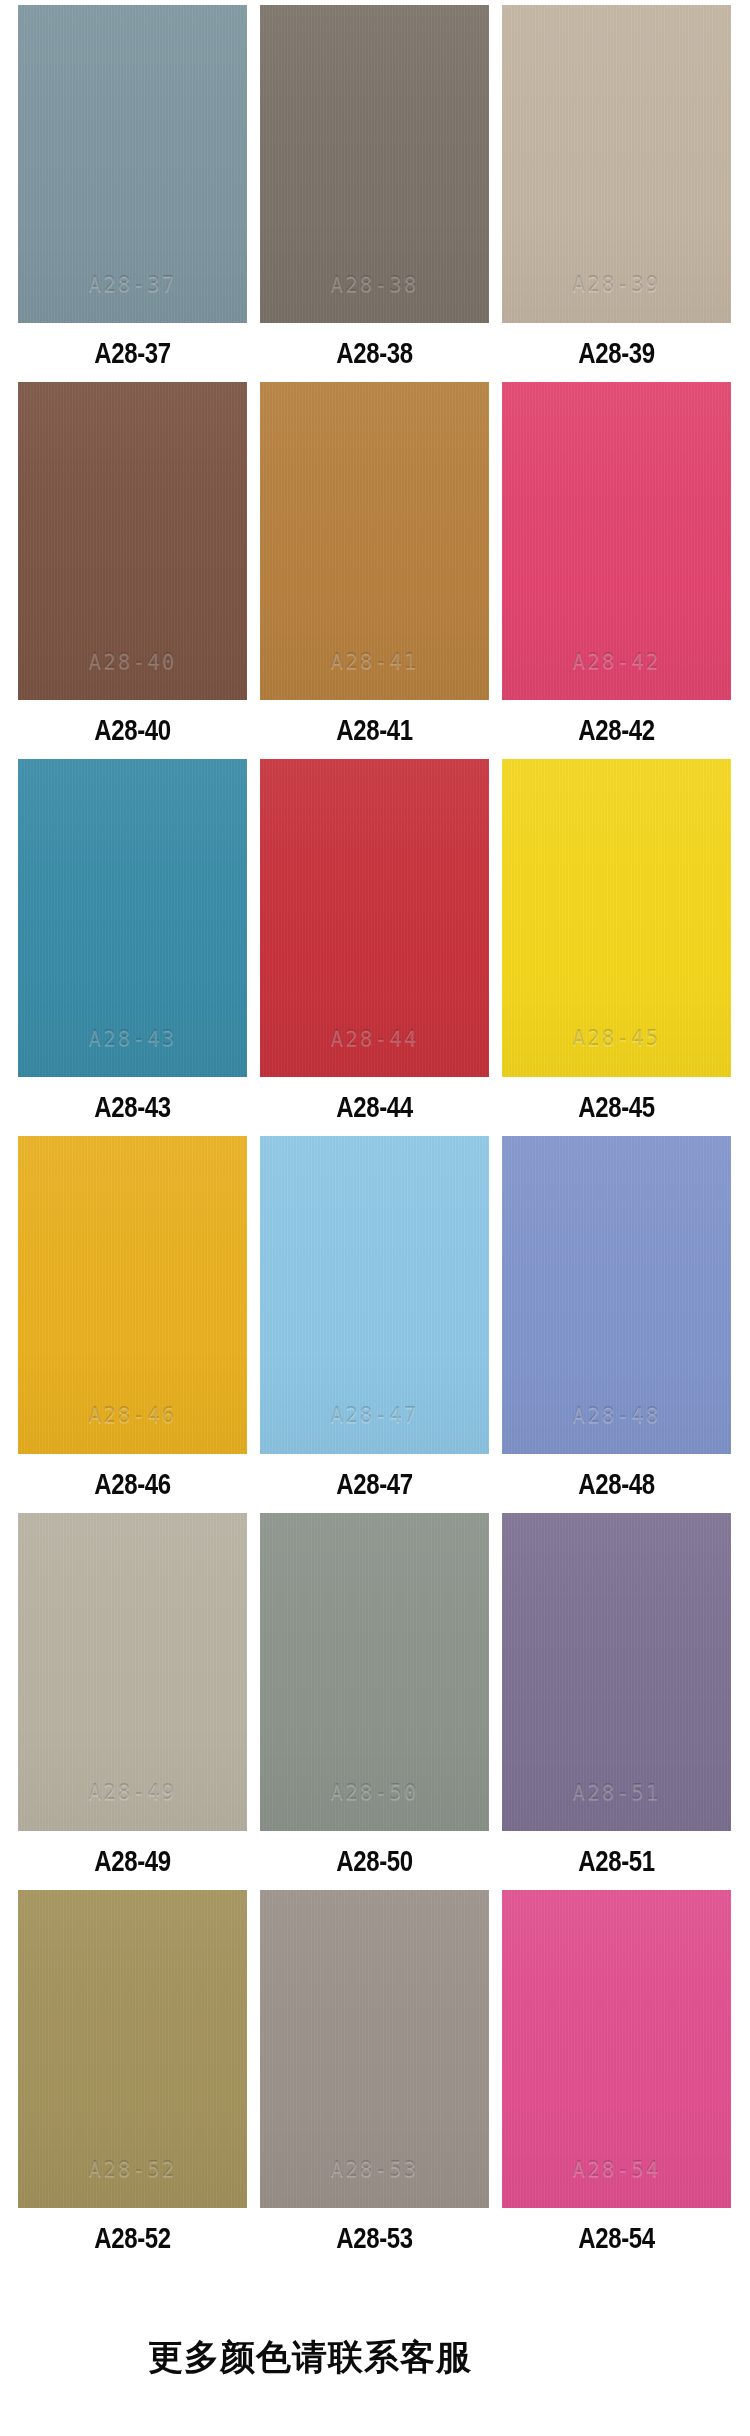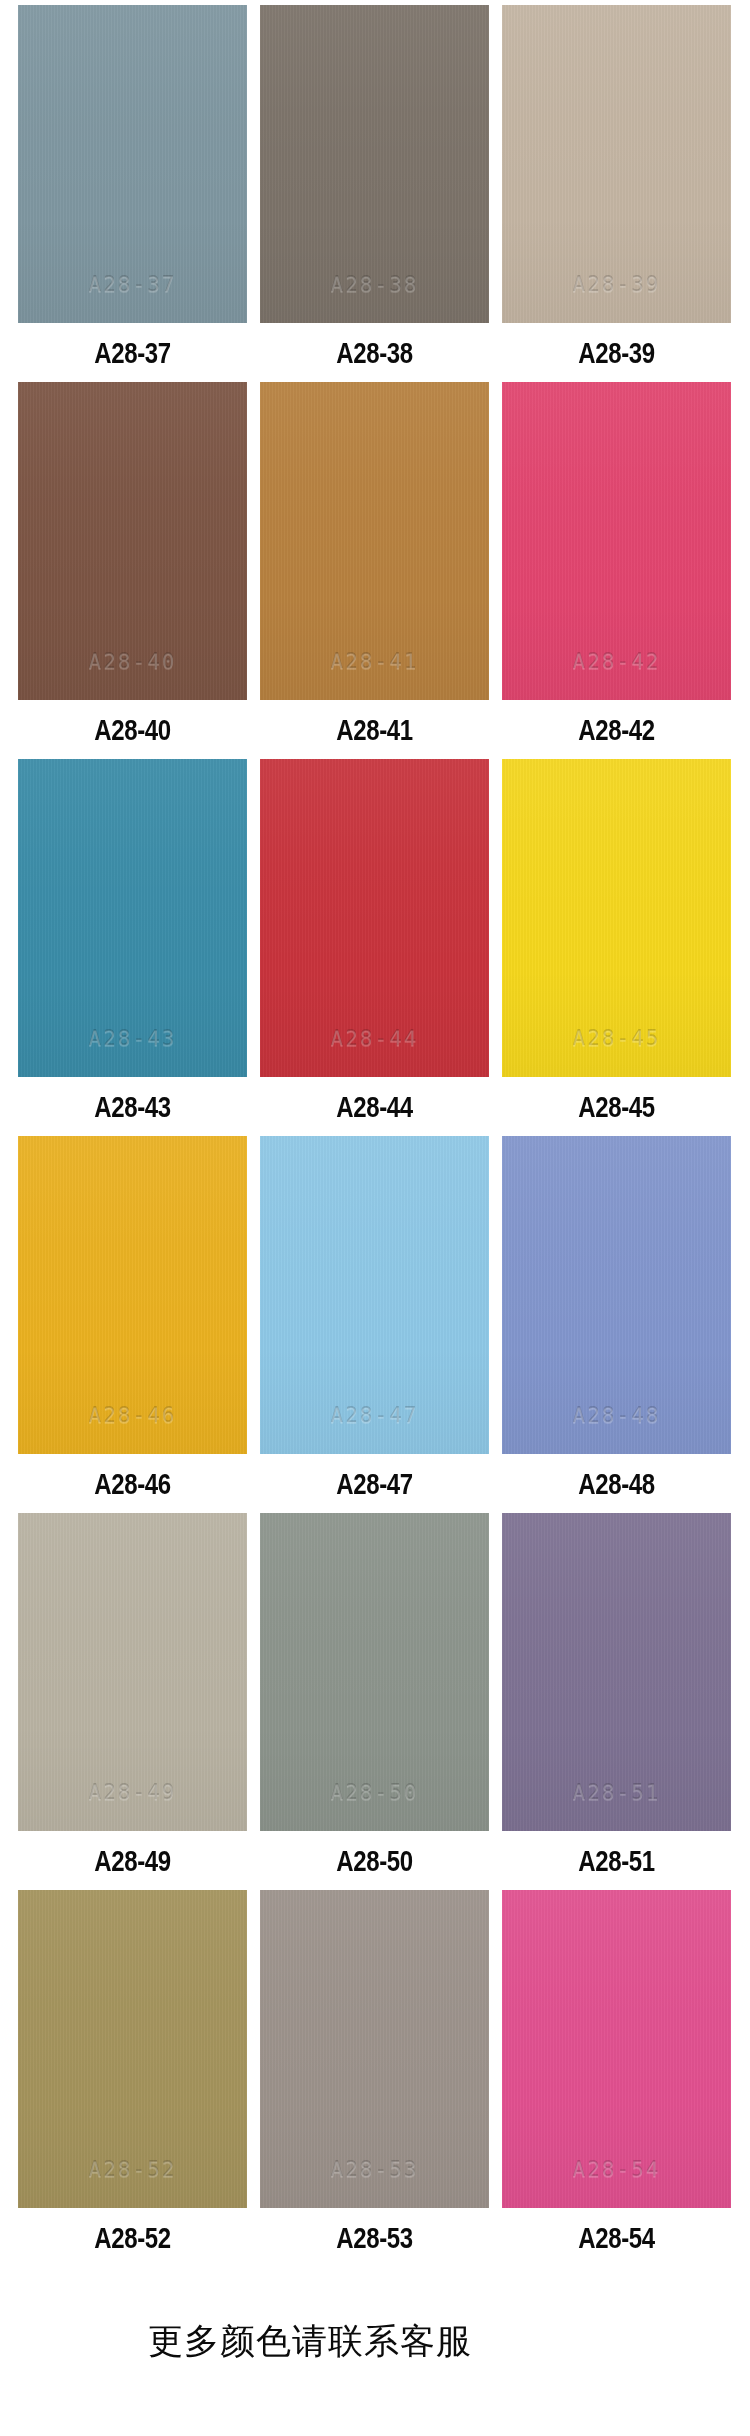--- a/index.html
+++ b/index.html
@@ -82,24 +82,24 @@
     height:59px;
     letter-spacing:-0.5px;
     transform:scaleX(0.80);
     transform-origin:center center;
     white-space:nowrap;
   }
 
   .footer-note {
     width:620px;
     text-align:center;
-    margin-top:52px;
+    margin-top:68px;
     color:#0b0b0b;
     font-family:"DejaVu Sans", "Liberation Sans", sans-serif;
-    font-weight:400;
+    font-weight:700;
     font-size:35px;
     line-height:44px;
     letter-spacing:1px;
     white-space:nowrap;
   }
 </style>
 </head>
 <body>
 
 <div class="swatch-grid">

